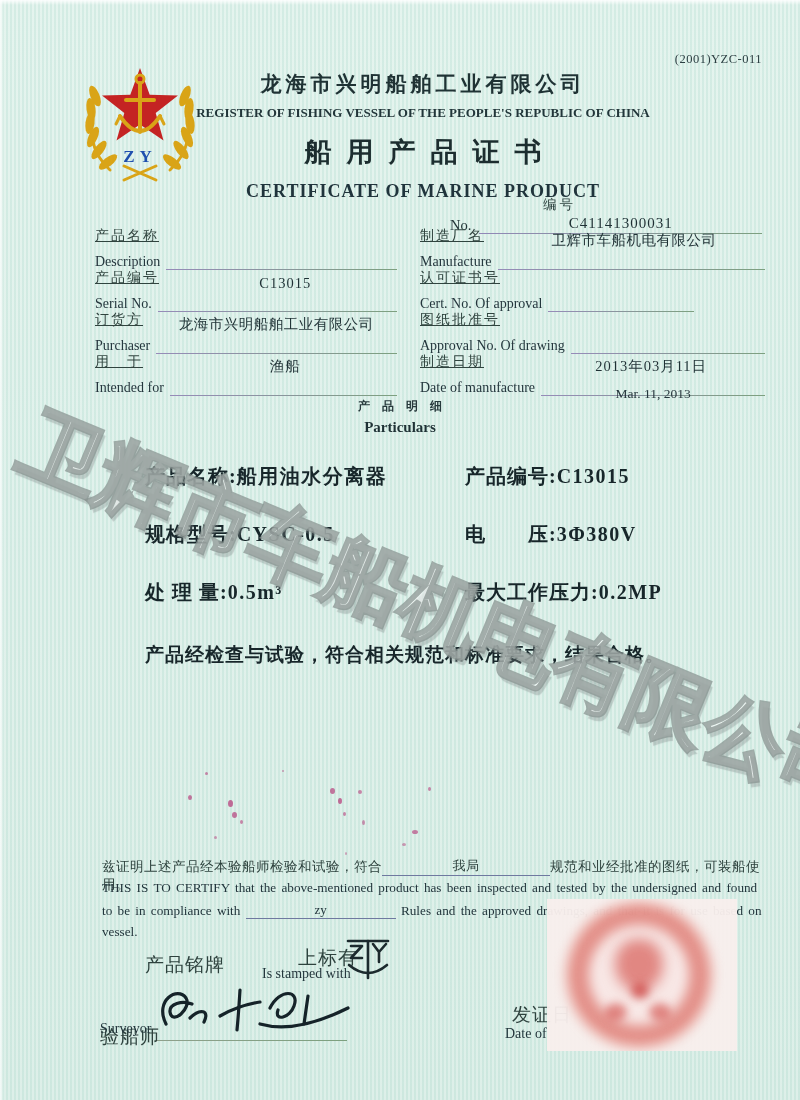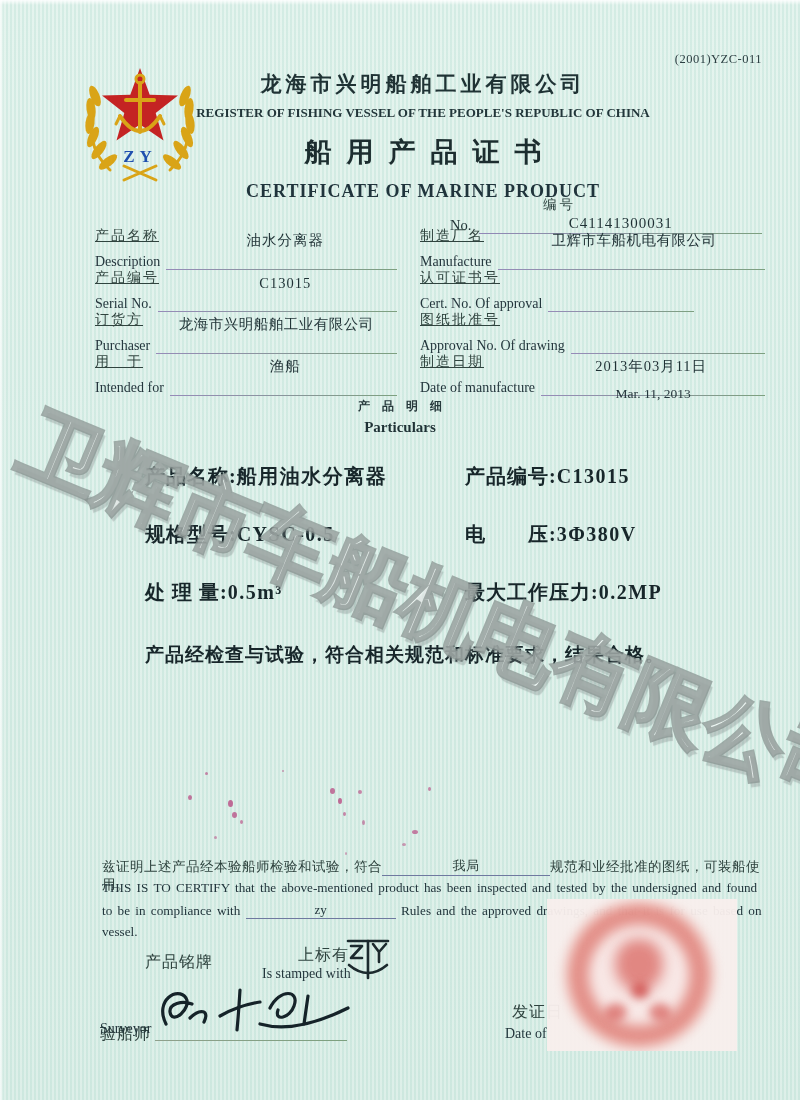--- a/index.html
+++ b/index.html
@@ -60,21 +60,21 @@
 
   
   .certify{top:857px;left:102px;width:662px;z-index:2;}
   .ct-cn{font-size:13.5px;letter-spacing:.5px;color:#2c403c;height:23px;}
   .ct-en{font-size:13.2px;color:#22353c;height:22px;word-spacing:2px;}
   .blank{display:inline-block;text-align:center;border-bottom:1px solid #6f79a0;vertical-align:bottom;}
   .blank.cnb{width:168px;font-size:13px;}
   .blank.enb{width:150px;font-size:13px;}
 
   
-  .lbl-sm{font-size:16px;letter-spacing:1px;color:#2e423e;}
+  .lbl-sm{font-size:19px;letter-spacing:1px;color:#2e423e;}
   .en-sm{font-size:14px;color:#23363c;}
   .sig-line{top:1040px;left:155px;width:192px;height:1px;background:linear-gradient(90deg,#8fa08c,#7da07f);}
   .seal{top:899px;left:547px;width:190px;height:152px;background:rgba(248,238,236,.96);overflow:hidden;z-index:6;}
   .seal i{position:absolute;border-radius:50%;display:block;}
 
   .hdr-emblem{top:56px;left:70px;}
 </style>
 </head>
 <body>
 
@@ -126,21 +126,21 @@
 <div class="abs no-cn z2">编号</div>
 <div class="abs no-line z2">
   <span class="no-en">No.</span>
   <span class="no-fill">
     <span class="no-val">C41141300031</span>
   </span>
 </div>
 
 <div class="frow z2" style="left:95px;top:226px;width:302px">
   <div class="cnrow"><span class="cn">产品名称</span>
-    <span class="rowval">油水分离器</span></div>
+    </div>
   <div class="enrow">
       <span class="en">Description</span>
       <span class="fill"></span>
     </div>
 </div>
 <div class="frow z2" style="left:95px;top:268px;width:302px">
   <div class="cnrow"><span class="cn">产品编号</span>
     <span class="rowval">C13015</span></div>
   <div class="enrow">
       <span class="en">Serial No.</span>

